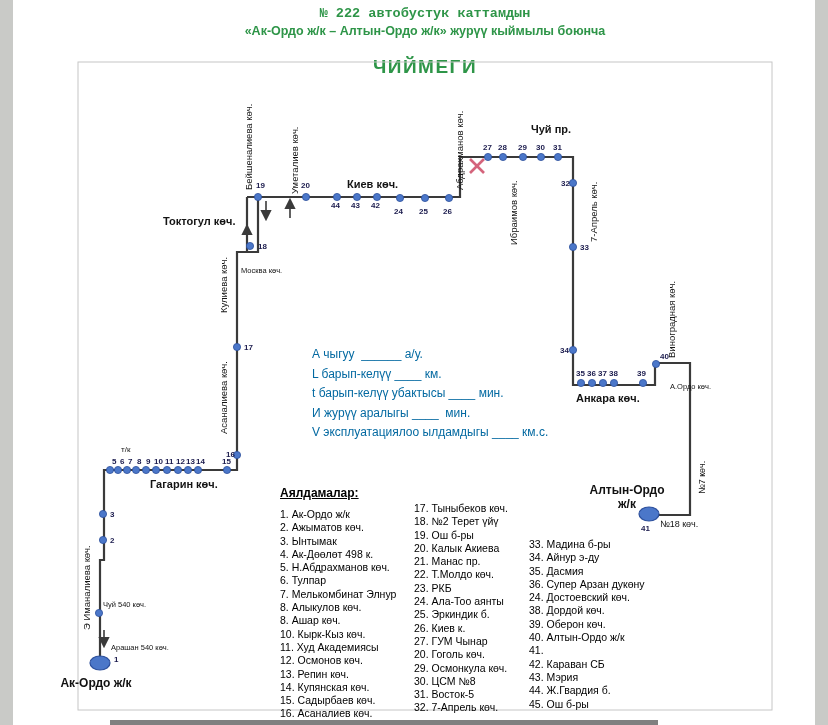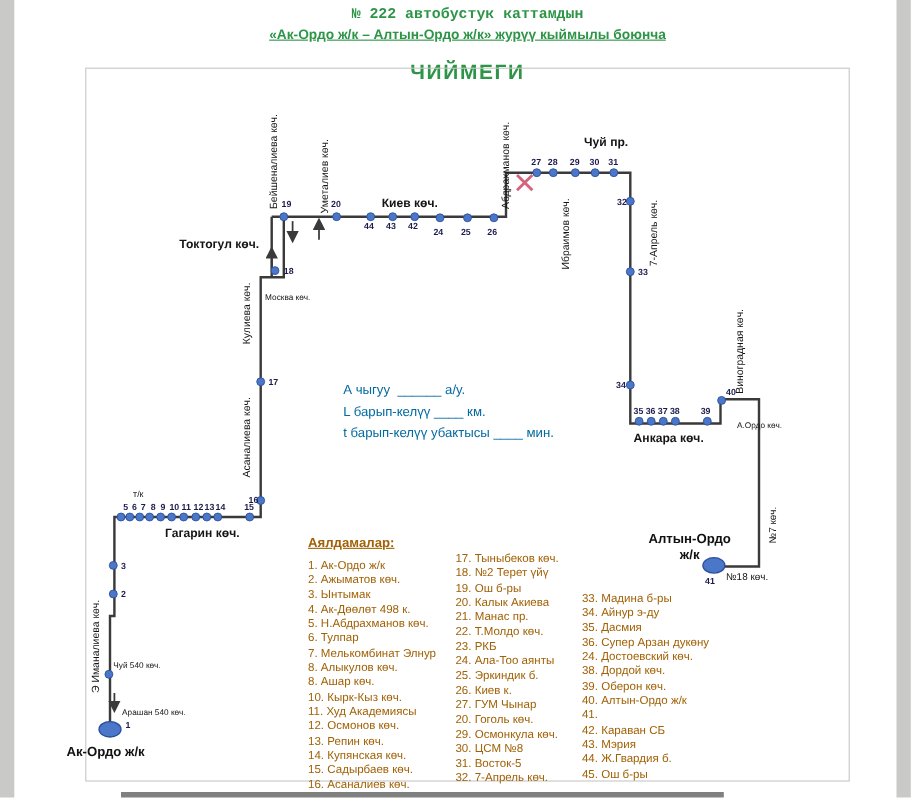--- a/index.html
+++ b/index.html
@@ -10,28 +10,28 @@
   }
   .scan-edge{position:absolute;top:0;bottom:0;width:13px;background:#c9cac7;}
   #edge-left{left:0;}
   #edge-right{right:0;}
   #bottom-strip{position:absolute;left:110px;bottom:0;width:548px;height:5px;background:#808080;}
   #title-block{
     position:absolute;left:78px;top:6px;width:694px;text-align:center;
     color:#2e9548;font-weight:bold;
   }
   #title-line1{font-size:13.5px;font-family:Liberation Mono, monospace;}
-  #title-line2{font-size:12.5px;margin-top:3px;text-decoration:underline;}
+  #title-line2{font-size:12.5px;margin-top:3px;}
   #title-line3{font-size:19px;margin-top:18px;letter-spacing:1.5px;}
   #map-svg{position:absolute;left:0;top:0;}
   #notes{
     position:absolute;left:312px;top:345px;
     color:#0369a1;font-size:12px;line-height:19.5px;white-space:pre;
   }
-  #legend{position:absolute;left:280px;top:486px;color:#a16207;}
+  #legend{position:absolute;left:280px;top:486px;color:#000000;}
   #legend-header{font-weight:bold;font-size:12px;text-decoration:underline;}
   .legend-col{position:absolute;white-space:nowrap;font-weight:normal;font-size:10.5px;line-height:13.3px;}
   #col1{left:0;top:22px;}
   #col2{left:134px;top:16px;}
   #col3{left:249px;top:52px;}
 </style>
 </head>
 <body>
 
 <div class="scan-edge" id="edge-left"></div>
@@ -158,21 +158,21 @@
     <text x="637" y="376" font-size="8" font-weight="bold" fill="#1b1b4d">39</text>
     <circle cx="656" cy="364" r="3.6" fill="#4b77c9" stroke="#2c4f9c" stroke-width="0.8"></circle>
     <text x="660" y="359" font-size="8" font-weight="bold" fill="#1b1b4d">40</text>
     <ellipse cx="649" cy="514" rx="10" ry="7" fill="#4b77c9" stroke="#2c4f9c" stroke-width="1.2"></ellipse>
     <text x="641" y="531" font-size="8" font-weight="bold" fill="#1b1b4d">41</text>
     <text x="96" y="687" font-size="12" font-weight="bold" fill="#111" text-anchor="middle">Ак-Ордо ж/к</text>
     <text x="627" y="494" font-size="12" font-weight="bold" fill="#111" text-anchor="middle">Алтын-Ордо</text>
     <text x="627" y="508" font-size="12" font-weight="bold" fill="#111" text-anchor="middle">ж/к</text>
   </svg>
 
-<div id="notes"><div>А чыгуу  ______ а/у.</div><div>L барып-келүү ____ км.</div><div>t барып-келүү убактысы ____ мин.</div></div>
+<div id="notes"><div>А чыгуу  ______ а/у.</div><div>L барып-келүү ____ км.</div><div>t барып-келүү убактысы ____ мин.</div><div>И журүү аралыгы ____  мин.</div><div>V эксплуатациялоо ылдамдыгы ____ км.с.</div></div>
 
 <div id="legend">
   <div id="legend-header">Аялдамалар:</div>
   <div class="legend-col" id="col1">
       <div>1. Ак-Ордо ж/к</div>
       <div>2. Ажыматов көч.</div>
       <div>3. Ынтымак</div>
       <div>4. Ак-Дөөлөт 498 к.</div>
       <div>5. Н.Абдрахманов көч.</div>
       <div>6. Тулпар</div>

